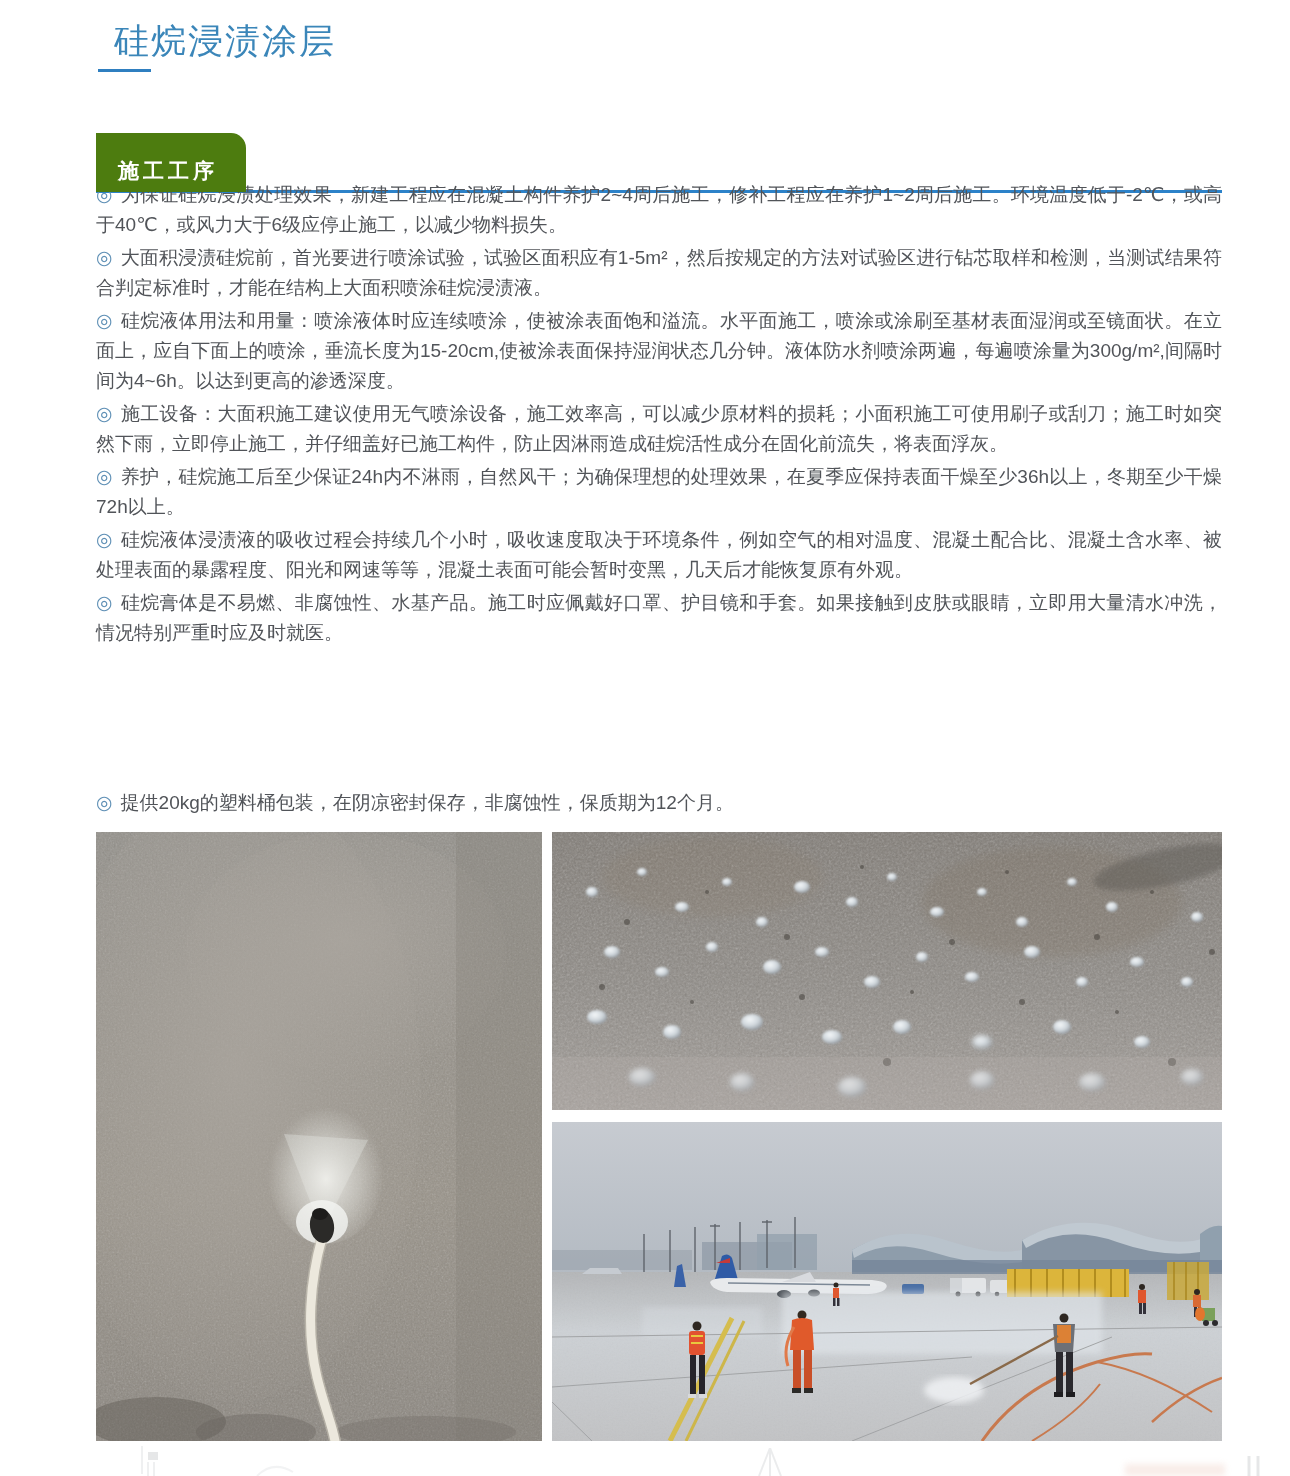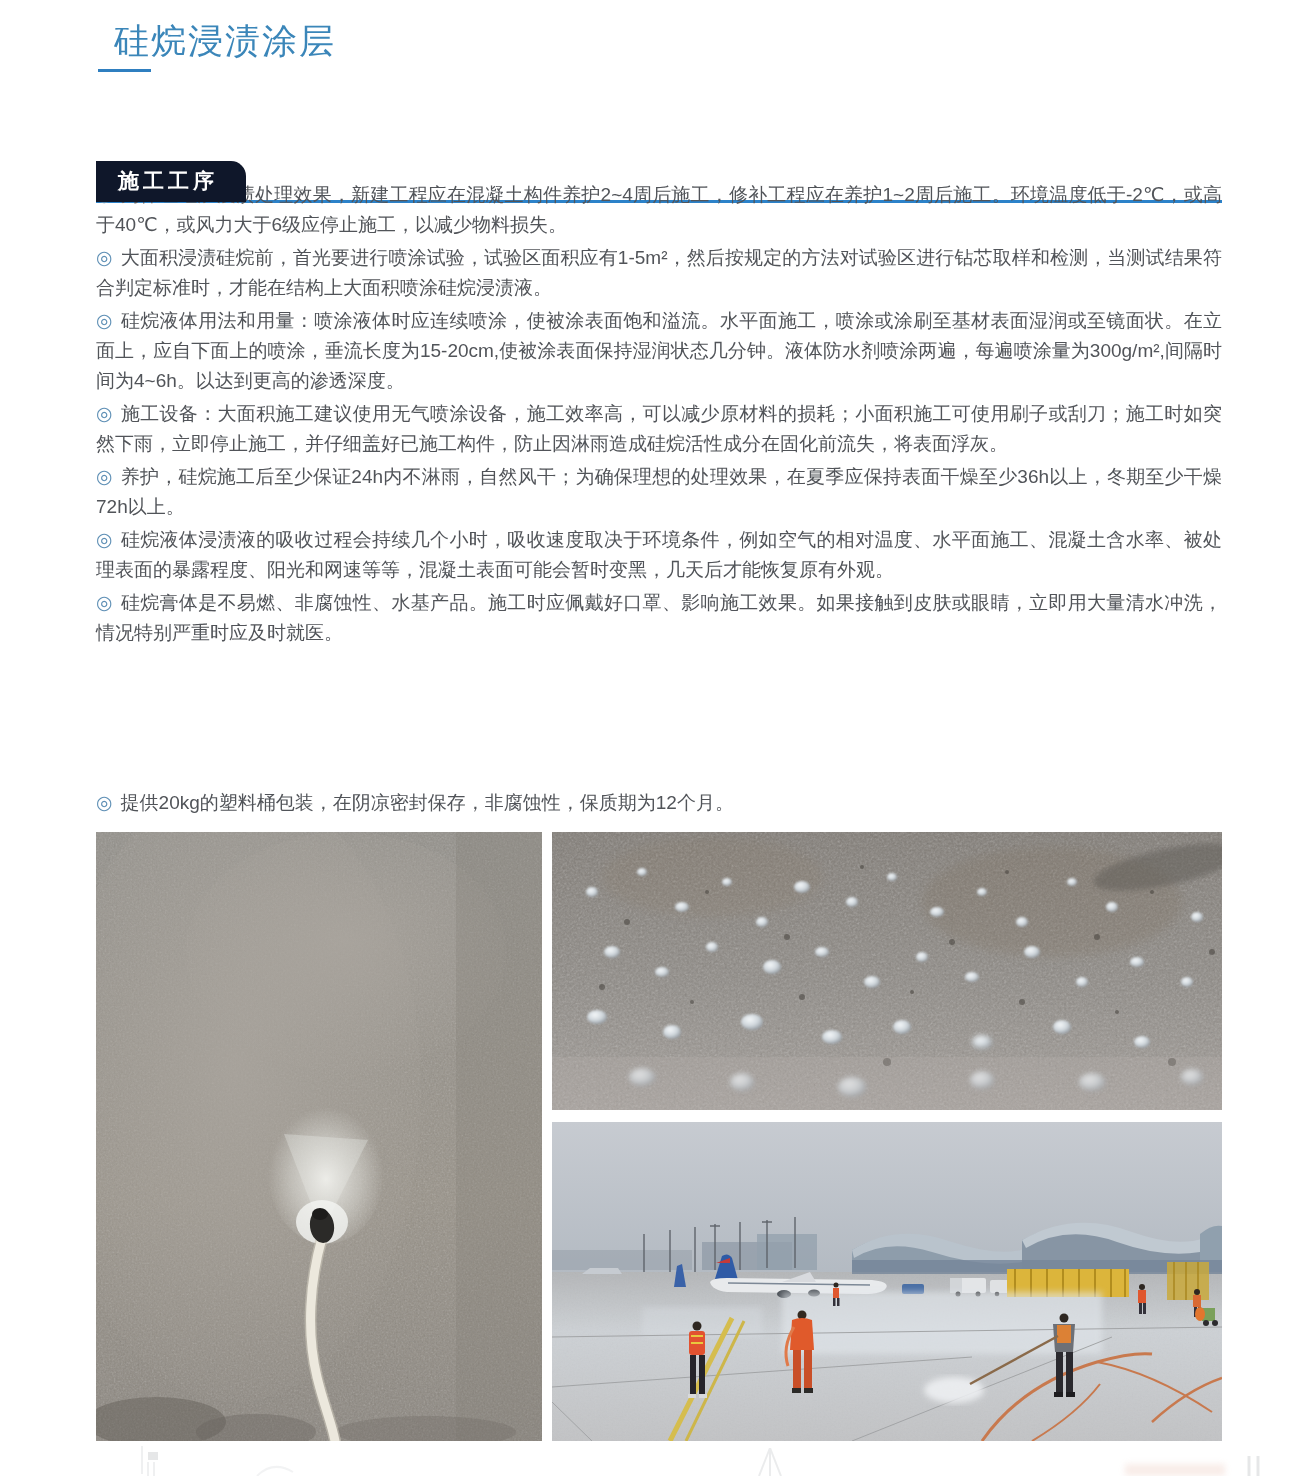--- a/index.html
+++ b/index.html
@@ -3,22 +3,22 @@
 <meta charset="utf-8">
 <style>
   html,body{margin:0;padding:0;background:#ffffff;}
   .page{position:relative;width:1290px;height:1476px;background:#ffffff;overflow:hidden;
         font-family:"Liberation Sans","DejaVu Sans",sans-serif;}
   .doc-title{position:absolute;left:104px;top:8px;margin:10px;font-size:35px;font-weight:400;
              color:#3b86b9;letter-spacing:2px;}
   .title-rule{position:absolute;left:98px;top:69px;width:53px;height:3px;background:#2f7fc0;}
 
   .sec-head{position:absolute;left:96px;width:1126px;}
-  .badge{display:inline-block;background:#0f172a;color:#ffffff;font-weight:700;font-size:21px;
-         letter-spacing:4px;padding:6px 28px 7px 22px;border-radius:0 15px 0 0;position:relative;z-index:2;margin-top:28px;}
+  .badge{display:inline-block;background:#4d7c0f;color:#ffffff;font-weight:700;font-size:21px;
+         letter-spacing:4px;padding:24px 28px 7px 22px;border-radius:0 15px 0 0;position:relative;z-index:2;}
   .sec-rule{height:3px;background:#2c82c9;margin-top:-2px;}
   #sec1-head{top:133px;}
   #sec2-head{top:737px;}
 
   .sec-body{position:absolute;left:96px;width:1126px;color:#515459;font-size:19px;
             line-height:30px;text-align:justify;}
   #sec1-body{top:180px;}
   #sec2-body{top:788px;}
   .sec-body p{margin:0 0 3px 0;}
   .bul{color:#5e8fb5;margin-right:8px;}
@@ -45,22 +45,22 @@
     </div>
     <div class="sec-rule"></div>
   </div>
 
   <div class="sec-body" id="sec1-body">
     <p><span class="bul">◎</span><span>为保证硅烷浸渍处理效果，新建工程应在混凝土构件养护2~4周后施工，修补工程应在养护1~2周后施工。环境温度低于-2℃，或高于40℃，或风力大于6级应停止施工，以减少物料损失。</span></p>
     <p><span class="bul">◎</span><span>大面积浸渍硅烷前，首光要进行喷涂试验，试验区面积应有1-5m²，然后按规定的方法对试验区进行钻芯取样和检测，当测试结果符合判定标准时，才能在结构上大面积喷涂硅烷浸渍液。</span></p>
     <p><span class="bul">◎</span><span>硅烷液体用法和用量：喷涂液体时应连续喷涂，使被涂表面饱和溢流。水平面施工，喷涂或涂刷至基材表面湿润或至镜面状。在立面上，应自下面上的喷涂，垂流长度为15-20cm,使被涂表面保持湿润状态几分钟。液体防水剂喷涂两遍，每遍喷涂量为300g/m²,间隔时间为4~6h。以达到更高的渗透深度。</span></p>
     <p><span class="bul">◎</span><span>施工设备：大面积施工建议使用无气喷涂设备，施工效率高，可以减少原材料的损耗；小面积施工可使用刷子或刮刀；施工时如突然下雨，立即停止施工，并仔细盖好已施工构件，防止因淋雨造成硅烷活性成分在固化前流失，将表面浮灰。</span></p>
     <p><span class="bul">◎</span><span>养护，硅烷施工后至少保证24h内不淋雨，自然风干；为确保理想的处理效果，在夏季应保持表面干燥至少36h以上，冬期至少干燥72h以上。</span></p>
-    <p><span class="bul">◎</span><span>硅烷液体浸渍液的吸收过程会持续几个小时，吸收速度取决于环境条件，例如空气的相对温度、水平面施工、混凝土含水率、被处理表面的暴露程度、阳光和网速等等，混凝土表面可能会暂时变黑，几天后才能恢复原有外观。</span></p>
-    <p><span class="bul">◎</span><span>硅烷膏体是不易燃、非腐蚀性、水基产品。施工时应佩戴好口罩、影响施工效果。如果接触到皮肤或眼睛，立即用大量清水冲洗，情况特别严重时应及时就医。</span></p>
+    <p><span class="bul">◎</span><span>硅烷液体浸渍液的吸收过程会持续几个小时，吸收速度取决于环境条件，例如空气的相对温度、混凝土配合比、混凝土含水率、被处理表面的暴露程度、阳光和网速等等，混凝土表面可能会暂时变黑，几天后才能恢复原有外观。</span></p>
+    <p><span class="bul">◎</span><span>硅烷膏体是不易燃、非腐蚀性、水基产品。施工时应佩戴好口罩、护目镜和手套。如果接触到皮肤或眼睛，立即用大量清水冲洗，情况特别严重时应及时就医。</span></p>
   </div>
 
 
   <div class="sec-body" id="sec2-body">
     <p><span class="bul">◎</span><span>提供20kg的塑料桶包装，在阴凉密封保存，非腐蚀性，保质期为12个月。</span></p>
   </div>
 
   <figure class="photo" id="photo-left">
     <svg viewBox="0 0 446 609" preserveAspectRatio="none">
       <defs>

